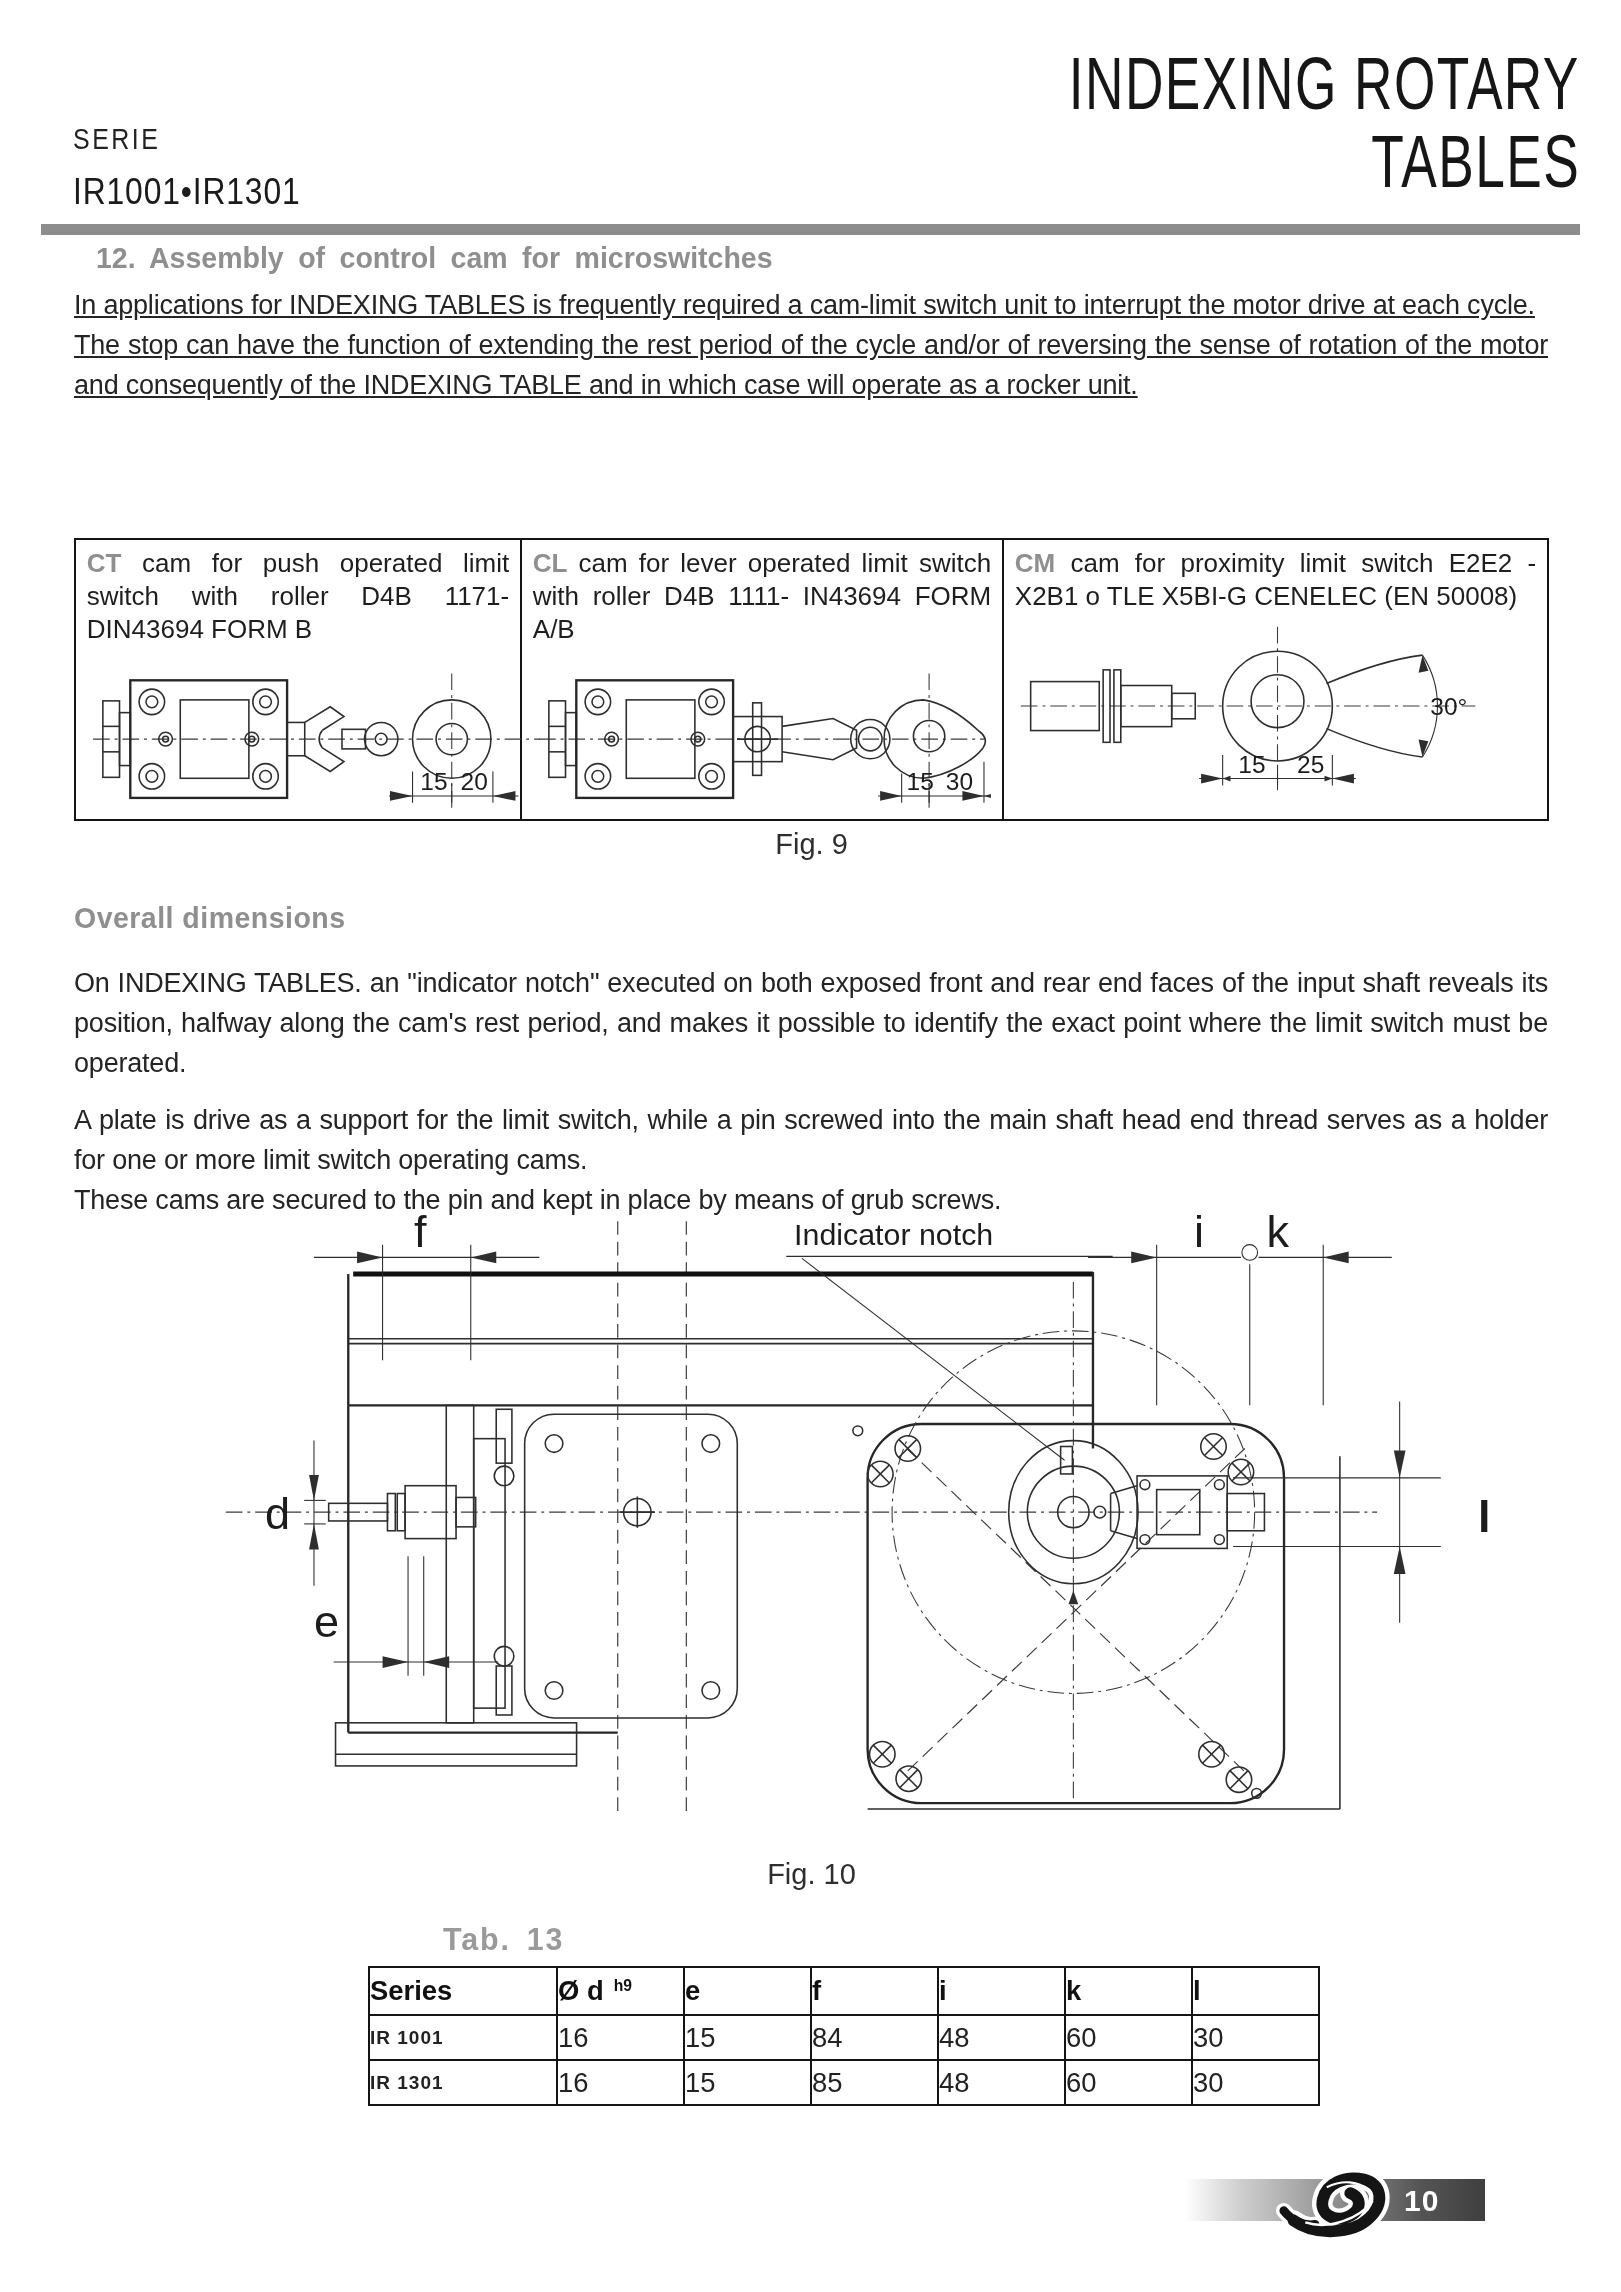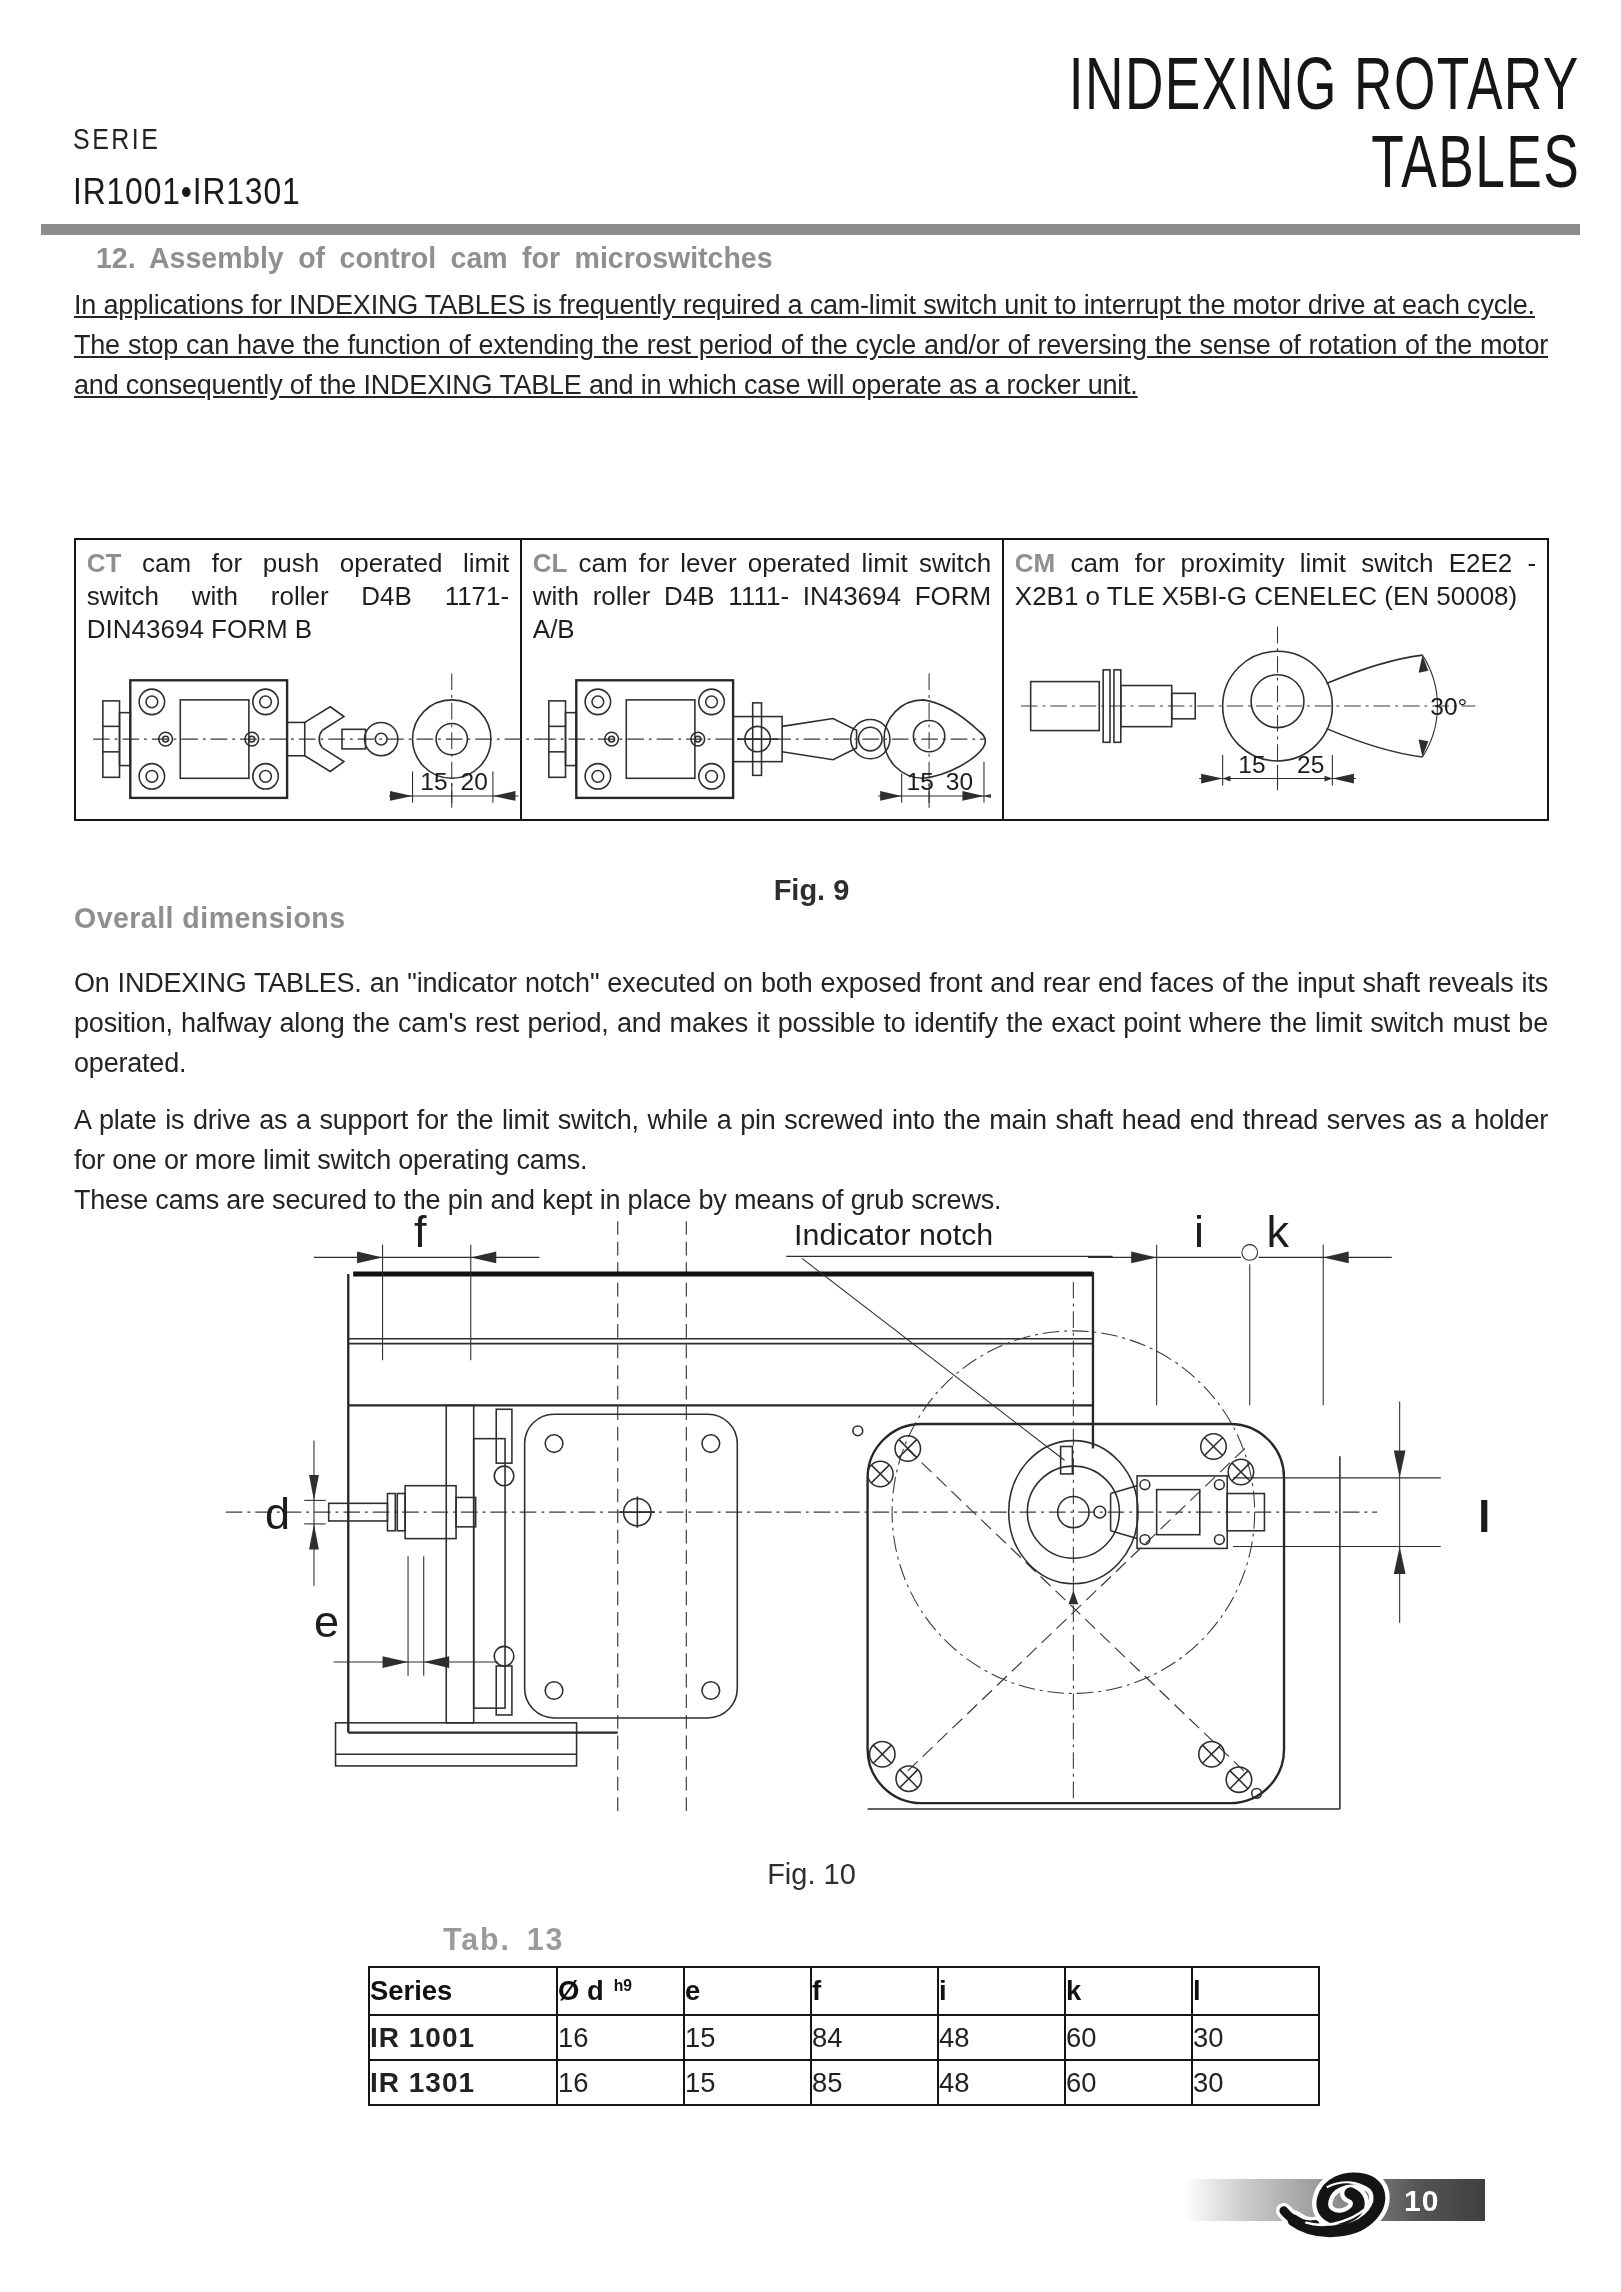--- a/index.html
+++ b/index.html
@@ -30,21 +30,21 @@
   .fig9 .cap{font-size:26px;line-height:33px;text-align:justify;color:#1e1e1e;}
   .fig9 .code{color:#8f8f8f;font-weight:bold;}
   .figcap{left:74px;width:1475px;text-align:center;font-size:29px;color:#2e2e2e;}
   .ovh{left:74px;top:901px;font-size:30px;font-weight:bold;color:#8f8f8f;letter-spacing:0.5px;}
   .tabtitle{left:443px;top:1921px;font-size:32px;font-weight:bold;color:#9a9a9a;letter-spacing:2px;word-spacing:5.9px;}
   
   table.dim{border-collapse:collapse;position:absolute;left:368px;top:1966px;}
   table.dim th,table.dim td{border:2.5px solid #141414;text-align:left;font-size:27.4px;padding:0;}
   table.dim th{height:46px;font-weight:bold;color:#111;}
   table.dim td{height:43px;color:#222;font-weight:400;}
-  table.dim td.series{font-weight:bold;font-size:28px;letter-spacing:1px;margin-left:12px;}
+  table.dim td.series{font-weight:bold;font-size:19px;letter-spacing:1px;margin-left:12px;}
   table.dim{border:2.9px solid #141414;}
   col.cs{width:188px;} col.cv{width:127px;}
   sup.h9{font-size:15.7px;vertical-align:8.8px;font-weight:bold;padding-left:10px;}
   
   svg .ln{stroke:#2e2e2e;fill:none;stroke-width:1.6;}
   svg .ln2{stroke:#262626;fill:none;stroke-width:2.4;}
   svg .thick{stroke:#111;fill:none;stroke-width:5;}
   svg .dash{stroke:#3a3a3a;fill:none;stroke-width:1.1;stroke-dasharray:17 5 3 5;}
   svg .bdash{stroke:#3a3a3a;fill:none;stroke-width:1.2;stroke-dasharray:14 7;}
   svg .dim{stroke:#2e2e2e;fill:none;stroke-width:1.1;}
@@ -192,21 +192,21 @@
           <line class="dim" x1="268" y1="155" x2="268" y2="176"></line>
           <line class="dim" x1="324" y1="145" x2="324" y2="176"></line>
         <line class="dim" x1="188" y1="169" x2="348" y2="169"></line>
         <path class="arr" d="M212,169 l-22,-5 v10 z M212,169 l8,-3 v6 z"></path>
           <path class="arr" d="M324,169 l22,-5 v10 z M324,169 l-8,-3 v6 z"></path>
         <text class="dt" x="228" y="163">15</text>
         <text class="dt" x="288" y="163">25</text>
       </svg>
     </div>
   </div>
-  <div class="abs figcap" style="top:874px;font-weight:bold;"><span>Fig. 9</span></div>
+  <div class="abs figcap" style="top:828px;"><span>Fig. 9</span></div>
 
   <div class="abs ovh"><span class="cond" style="transform:scaleX(.95)">Overall dimensions</span></div>
   <div class="abs bodytxt blk2">
     <p class="gap">On INDEXING TABLES. an "indicator notch" executed on both exposed front and rear end faces of the input shaft reveals its position, halfway along the cam's rest period, and makes it possible to identify the exact point where the limit switch must be operated.</p>
     <p>A plate is drive as a support for the limit switch, while a pin screwed into the main shaft head end thread serves as a holder for one or more limit switch operating cams.</p>
     <p>These cams are secured to the pin and kept in place by means of grub screws.</p>
   </div>
 
   <div class="abs" style="left:167px;top:1213px;">
     <svg width="1362" height="613" viewBox="0 0 1390 625">

